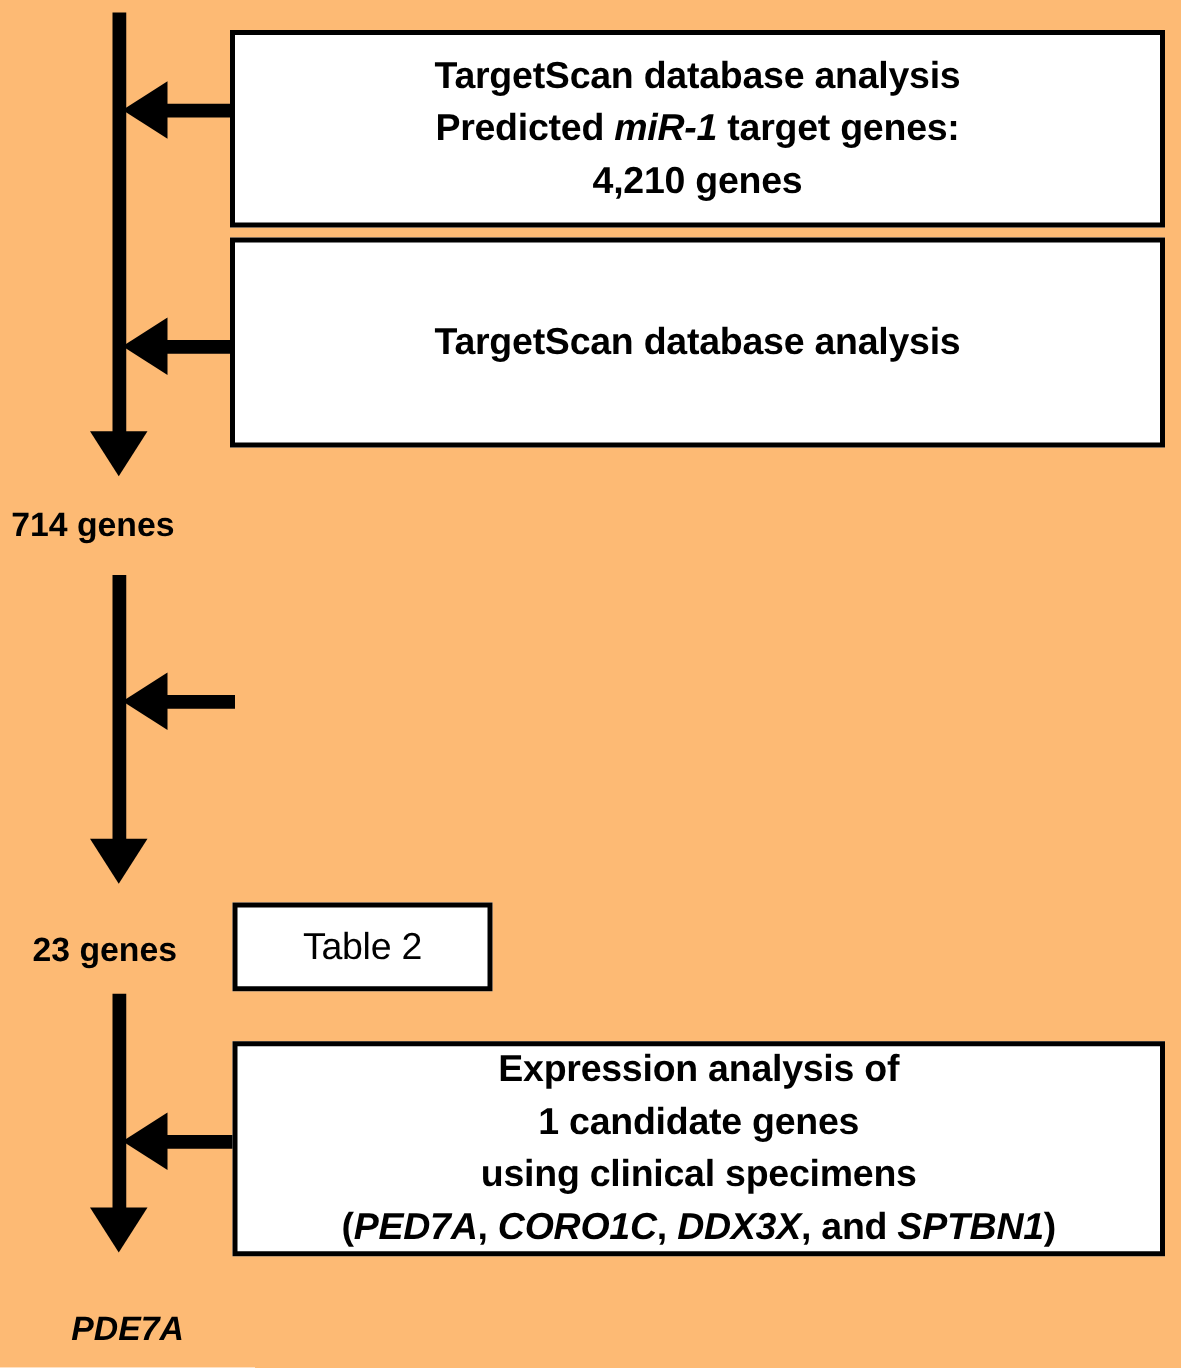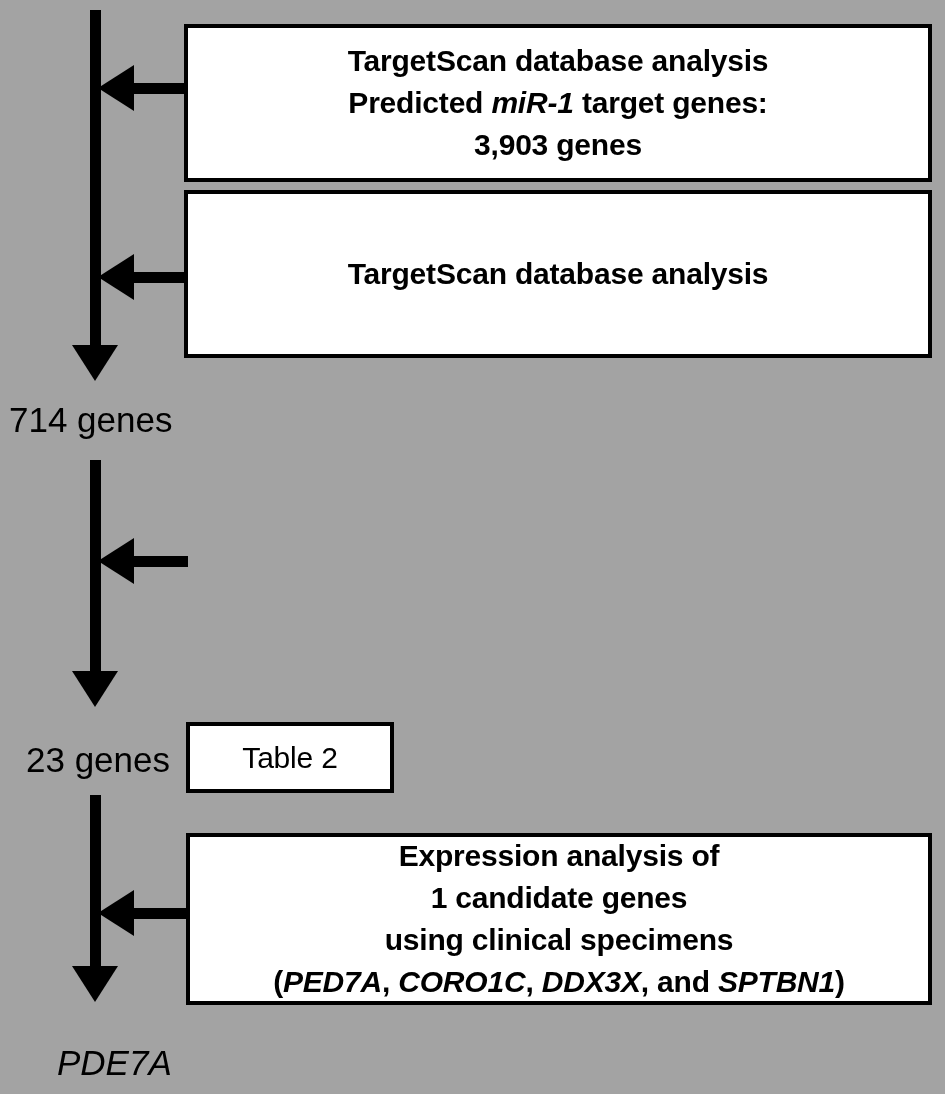--- a/index.html
+++ b/index.html
@@ -4,21 +4,21 @@
 <style>
   html, body {
     margin: 0;
     padding: 0;
     background: #ffffff;
   }
   #canvas {
     position: relative;
     width: 945px;
     height: 1094px;
-    background: #a3a3a3;
+    background: #fdba74;
     font-family: "Liberation Sans", sans-serif;
     color: #000000;
     overflow: hidden;
   }
 
   
   .box {
     position: absolute;
     box-sizing: border-box;
     border: 4px solid #000000;
@@ -37,22 +37,22 @@
     letter-spacing: -0.2px;
   }
   .box.plain .line {
     font-weight: normal;
   }
   .ital { font-style: italic; }
 
   
   .side-label {
     position: absolute;
-    font-weight: normal;
-    font-size: 35px;
+    font-weight: bold;
+    font-size: 27px;
     line-height: 36px;
     white-space: nowrap;
   }
   .side-label.italic { font-style: italic; }
 
   
   .vshaft {
     position: absolute;
     width: 11px;
     background: #000000;
@@ -94,21 +94,21 @@
   <div class="hhead" style="left:98px; top:254px;"></div>
 
   <div class="box" style="left:184px; top:24px; width:748px; height:158px;">
     <div class="line">
       <span>TargetScan database analysis</span>
     </div>
     <div class="line">
       <span>Predicted </span><span class="ital">miR-1</span><span> target genes:</span>
     </div>
     <div class="line">
-      <span>3,903 genes</span>
+      <span>4,210 genes</span>
     </div>
   </div>
 
   <div class="box" style="left:184px; top:190px; width:748px; height:168px;">
     <div class="line">
       <span>TargetScan database analysis</span>
     </div>
   </div>
 
   <div class="side-label" style="left:9px; top:402px;">

